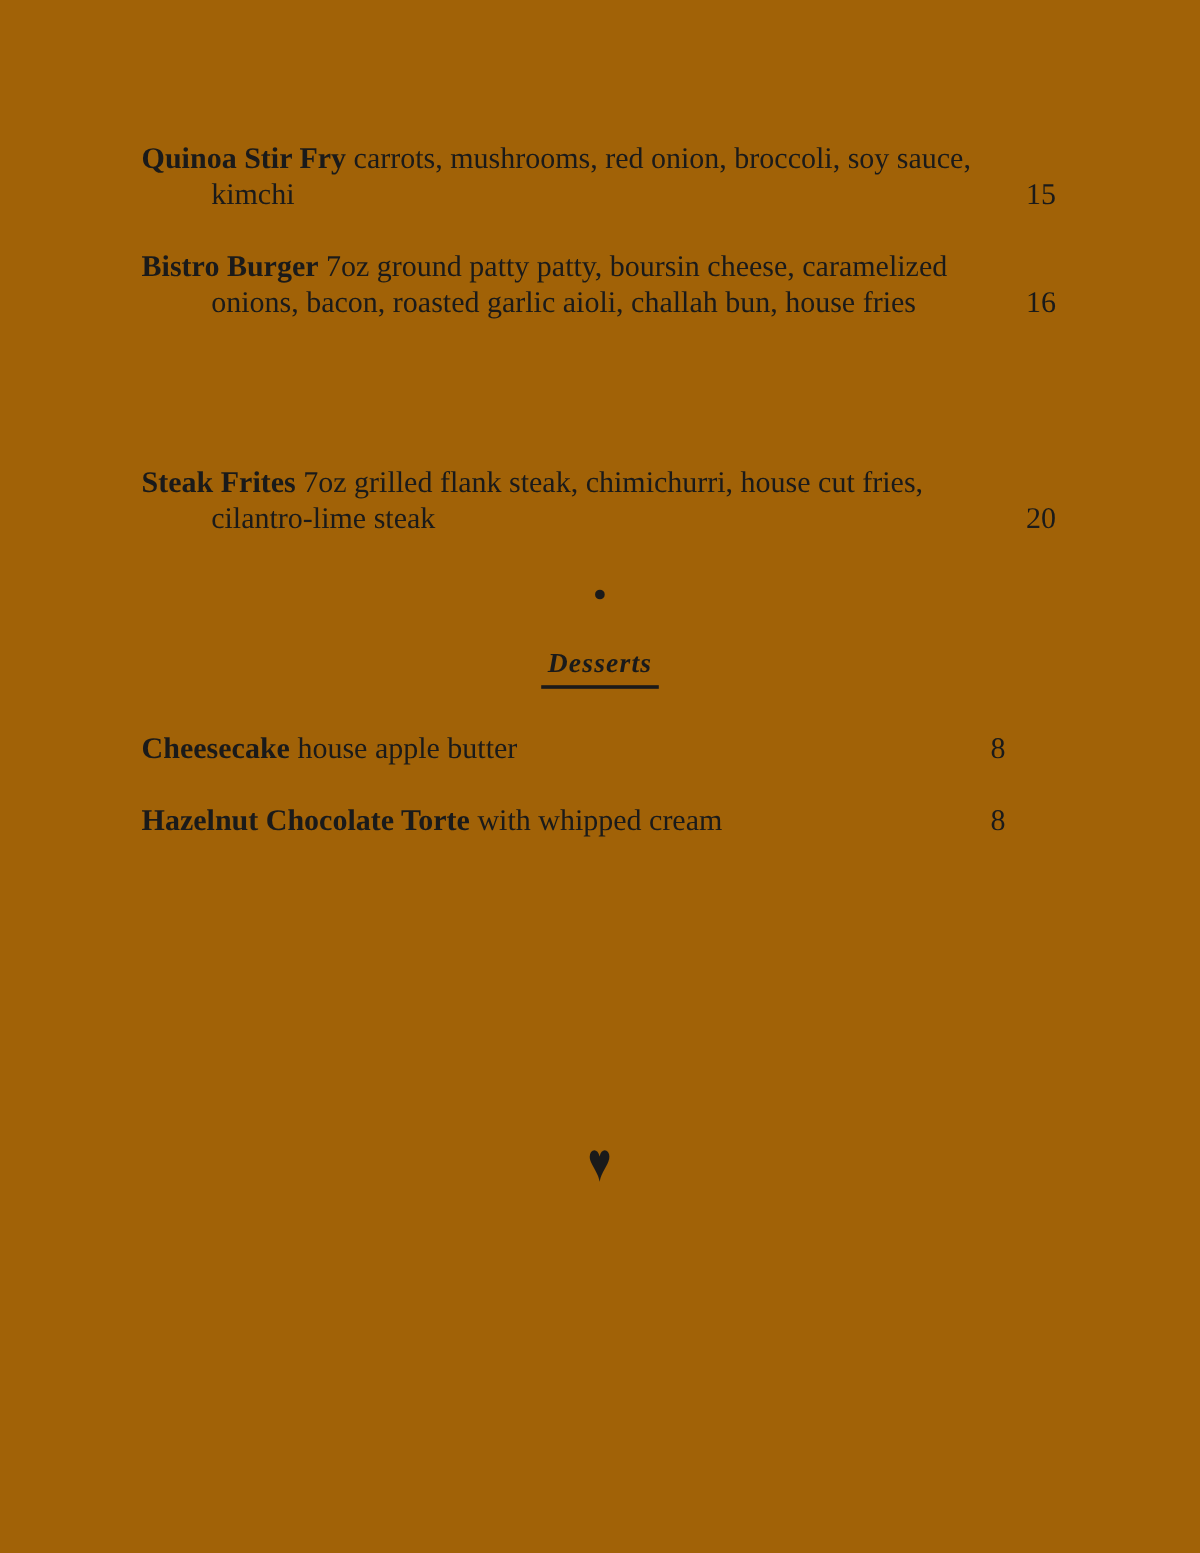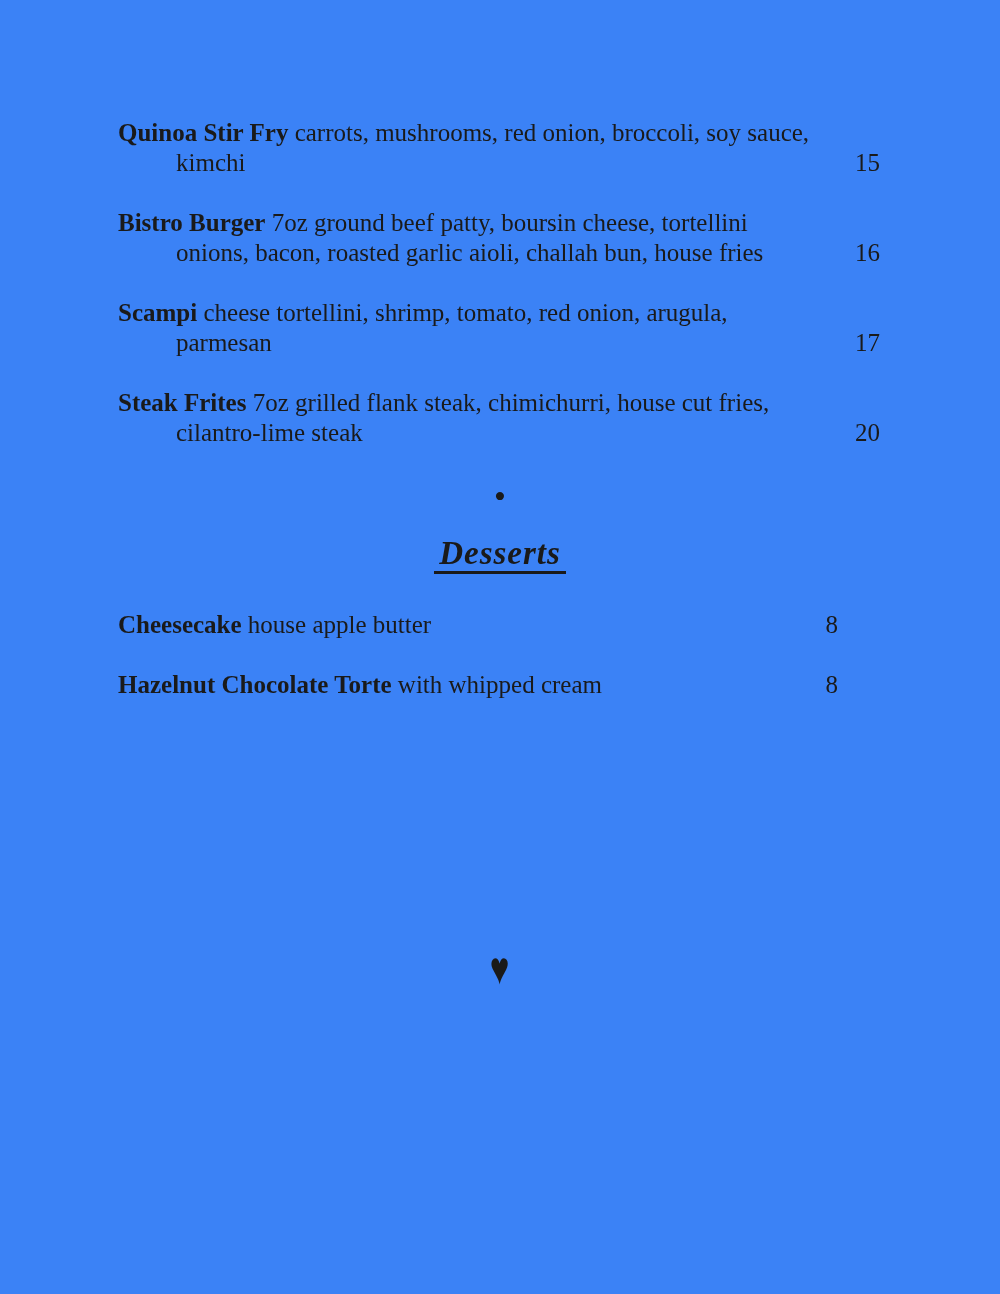--- a/index.html
+++ b/index.html
@@ -5,21 +5,21 @@
   * { margin: 0; padding: 0; box-sizing: border-box; }
   html, body { background: #ffffff; }
   body {
     width: 1000px;
     height: 1294px;
     position: relative;
     font-family: "Liberation Serif", serif;
     color: #1a1a1a;
     overflow: hidden;
   }
-  .page { position: absolute; inset: 0; background: #3b82f6; }
+  .page { position: absolute; inset: 0; background: #a16207; }
 
   .item {
     position: absolute;
     left: 118px;
     width: 762px;
     font-size: 25px;
   }
   .line {
     position: relative;
     line-height: 30px;
@@ -48,21 +48,21 @@
 
   .desserts-heading-row {
     position: absolute;
     top: 536px;
     left: 0;
     width: 1000px;
     text-align: center;
   }
   .desserts-heading {
     display: inline-block;
-    font-size: 33px;
+    font-size: 23px;
     line-height: 34px;
     font-weight: bold;
     font-style: italic;
     letter-spacing: 1px;
     border-bottom: 3px solid #1a1a1a;
     padding: 0 5px 1px 5px;
   }
 
   .heart-row {
     position: absolute;
@@ -82,28 +82,24 @@
 <body>
 
 <div class="page">
 
   <div class="item" style="top:118px">
     <div class="line"><span class="item-name">Quinoa Stir Fry</span> <span class="qualifier"></span> <span>carrots, mushrooms, red onion, broccoli, soy sauce,</span></div>
     <div class="line line2"><span>kimchi</span><span class="price">15</span></div>
   </div>
 
   <div class="item" style="top:208px">
-    <div class="line"><span class="item-name">Bistro Burger</span> <span class="qualifier">7oz</span> <span>ground beef patty, boursin cheese, tortellini</span></div>
+    <div class="line"><span class="item-name">Bistro Burger</span> <span class="qualifier">7oz</span> <span>ground patty patty, boursin cheese, caramelized</span></div>
     <div class="line line2"><span>onions, bacon, roasted garlic aioli, challah bun, house fries</span><span class="price">16</span></div>
   </div>
 
-  <div class="item" style="top:298px">
-    <div class="line"><span class="item-name">Scampi</span> <span class="qualifier"></span> <span>cheese tortellini, shrimp, tomato, red onion, arugula,</span></div>
-    <div class="line line2"><span>parmesan</span><span class="price">17</span></div>
-  </div>
 
   <div class="item" style="top:388px">
     <div class="line"><span class="item-name">Steak Frites</span> <span class="qualifier">7oz</span> <span>grilled flank steak, chimichurri, house cut fries,</span></div>
     <div class="line line2"><span>cilantro-lime steak</span><span class="price">20</span></div>
   </div>
 
   <div class="bullet-row"><span>•</span></div>
 
   <div class="desserts-heading-row">
     <span class="desserts-heading">Desserts</span>

